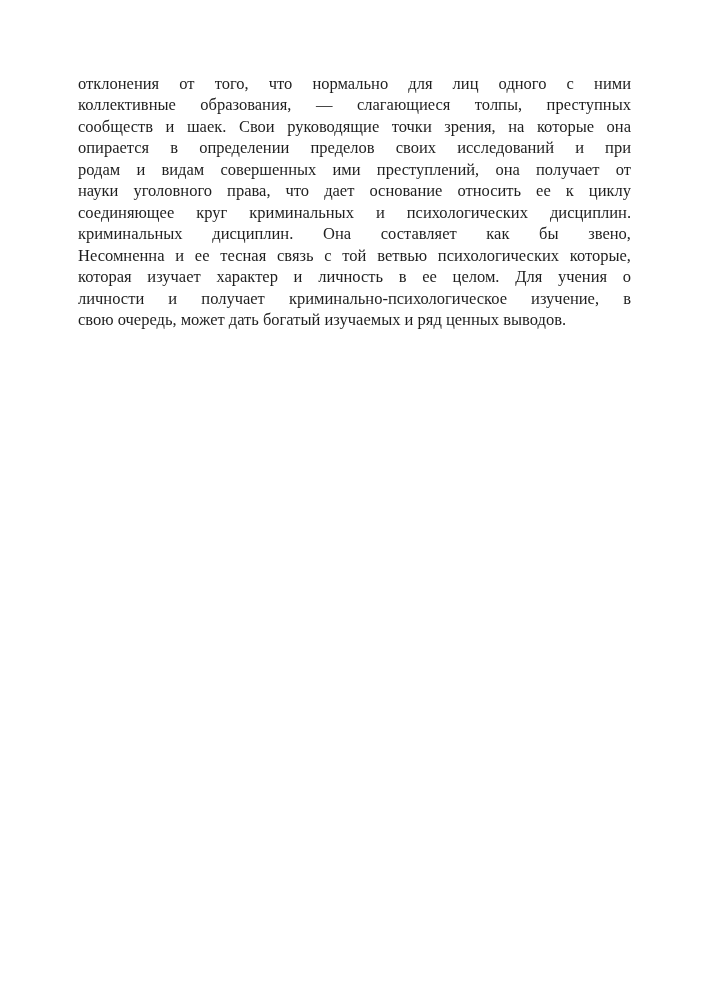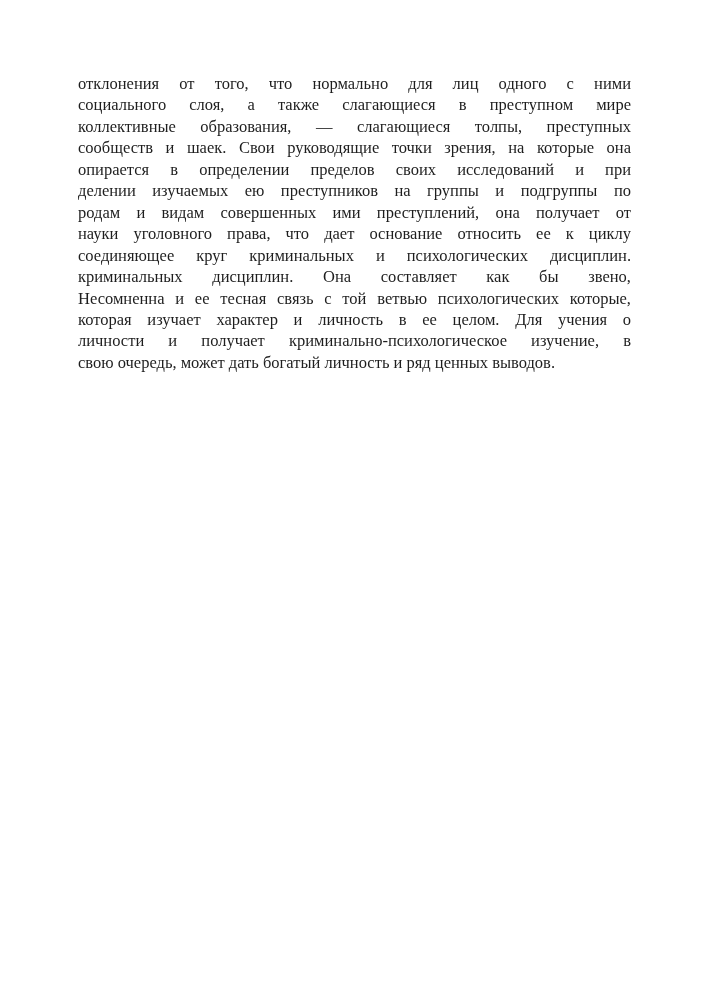--- a/index.html
+++ b/index.html
@@ -44,28 +44,26 @@
     line-height: 20px;
     color: #0c4a6e;
   }
 </style>
 </head>
 <body>
 
 <div class="page">
   <div class="text-block">
     <div class="line">отклонения от того, что нормально для лиц одного с ними</div>
-    <div class="line">социального слоя, а также слагающиеся в преступном мире</div>
     <div class="line">коллективные образования, — слагающиеся толпы, преступных</div>
     <div class="line">сообществ и шаек. Свои руководящие точки зрения, на которые она</div>
     <div class="line">опирается в определении пределов своих исследований и при</div>
-    <div class="line">делении изучаемых ею преступников на группы и подгруппы по</div>
     <div class="line">родам и видам совершенных ими преступлений, она получает от</div>
     <div class="line">науки уголовного права, что дает основание относить ее к циклу</div>
     <div class="line">соединяющее круг криминальных и психологических дисциплин.</div>
     <div class="line">криминальных дисциплин. Она составляет как бы звено,</div>
     <div class="line">Несомненна и ее тесная связь с той ветвью психологических которые,</div>
     <div class="line">которая изучает характер и личность в ее целом. Для учения о</div>
     <div class="line">личности и получает криминально-психологическое изучение, в</div>
-    <div class="line last">свою очередь, может дать богатый личность и ряд ценных выводов.</div>
+    <div class="line last">свою очередь, может дать богатый изучаемых и ряд ценных выводов.</div>
   </div>
   <div class="page-number">10</div>
 </div>
 
 </body></html>

